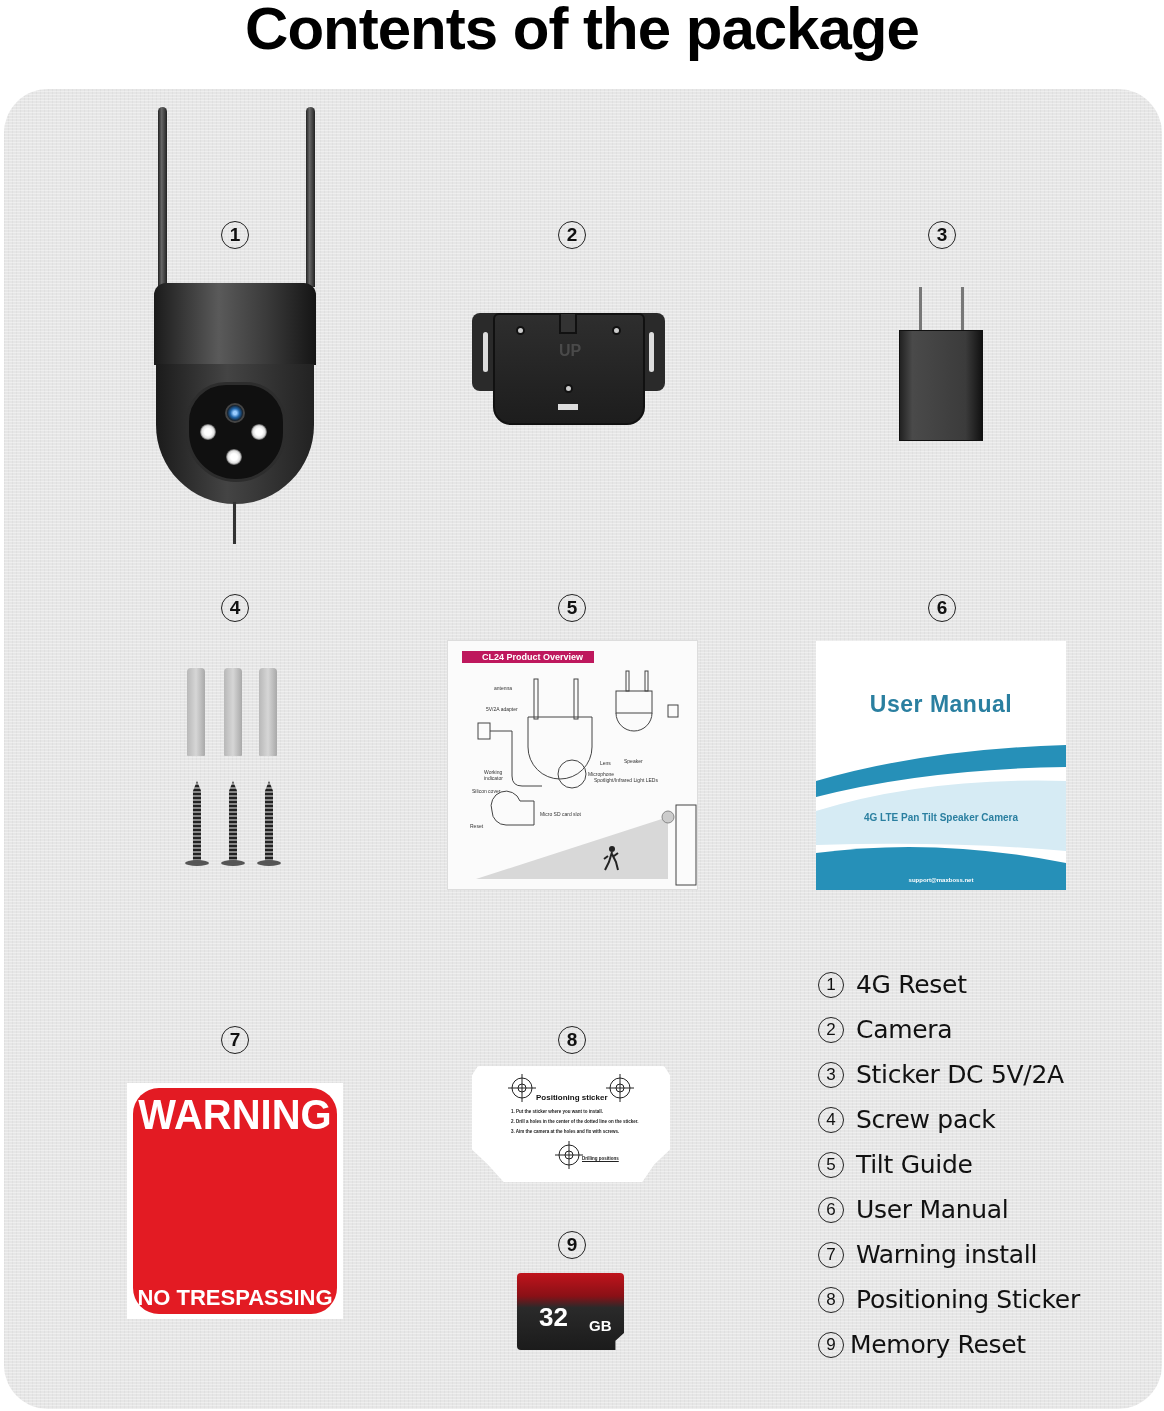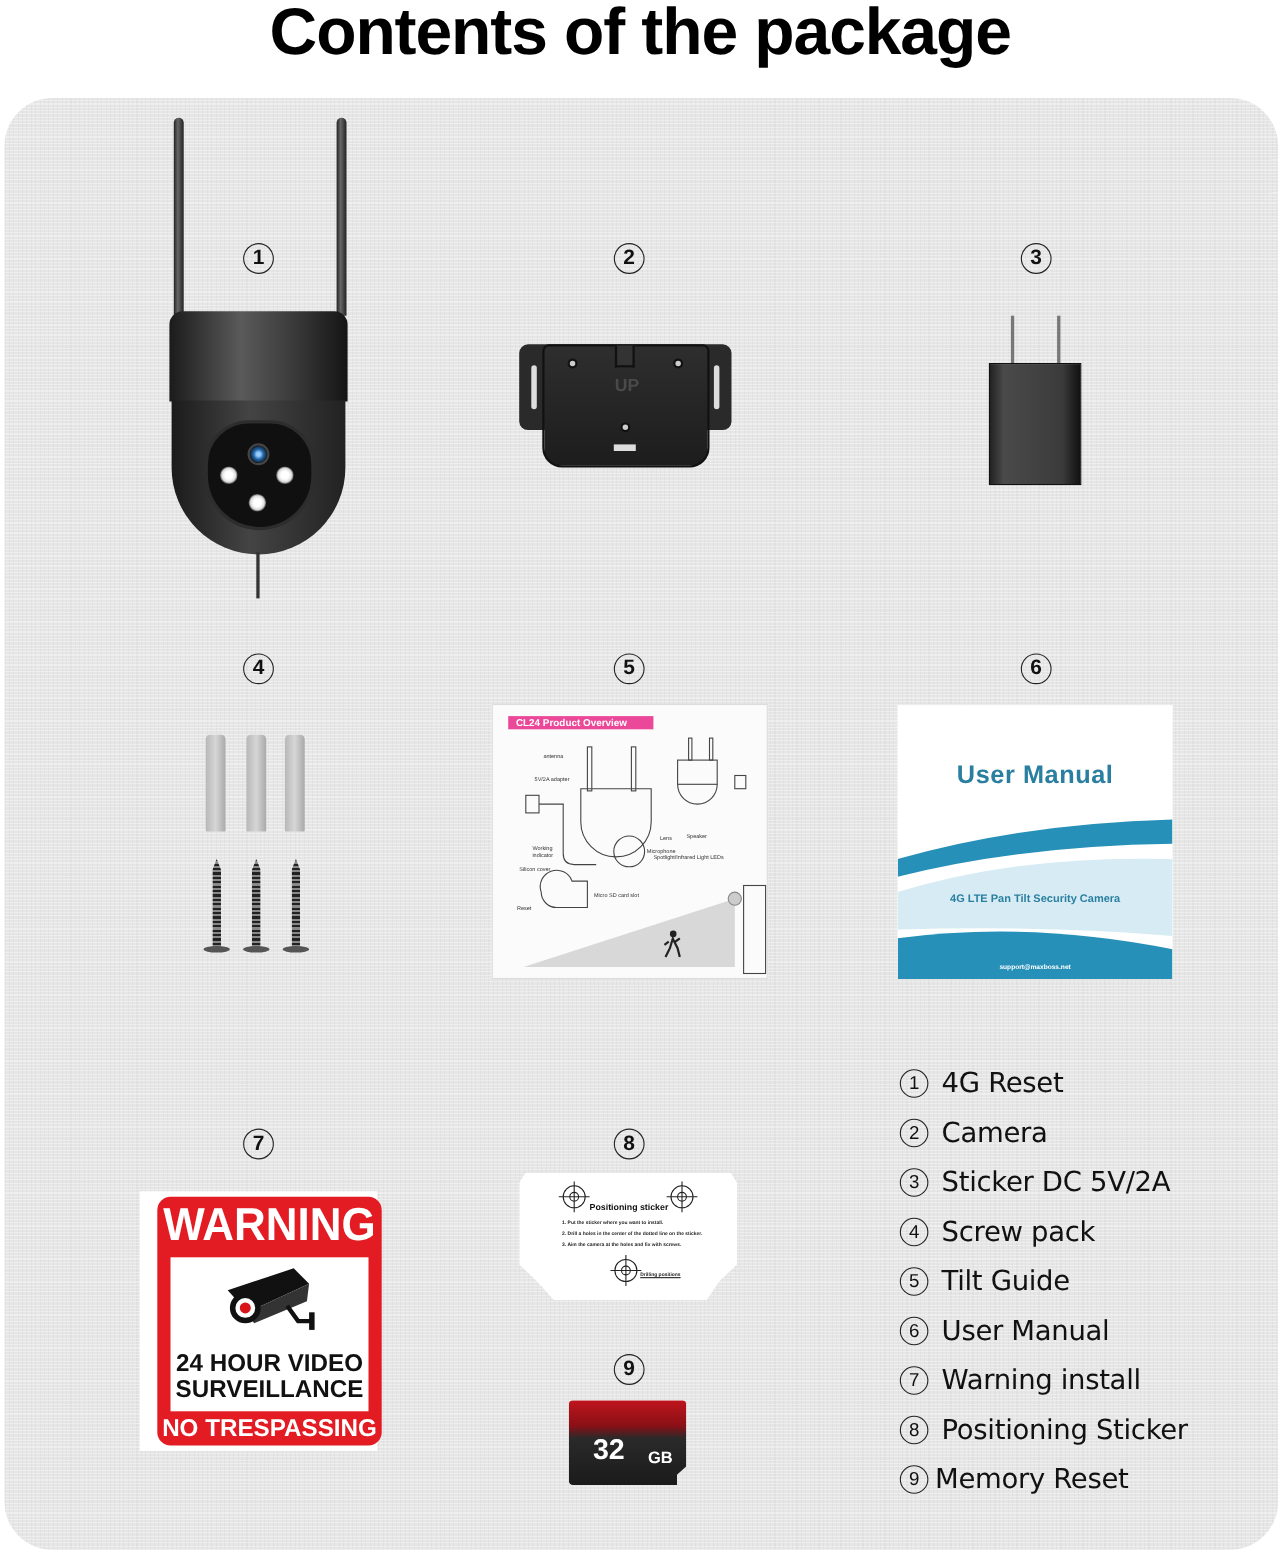--- a/index.html
+++ b/index.html
@@ -51,36 +51,36 @@
   .adapter { position: absolute; left: 899px; top: 330px; width: 84px; height: 111px;
     background: linear-gradient(90deg,#222,#4a4a4a 15%,#3b3b3b 80%,#111); border: 1px solid #111; }
 
   
   .anchor { position: absolute; width: 18px; height: 88px; top: 668px; background: linear-gradient(90deg,#b8b8b8,#d6d6d6 50%,#a9a9a9); border-radius: 4px 4px 1px 1px; }
   .screw { position: absolute; width: 8px; height: 82px; top: 781px; background: repeating-linear-gradient(180deg,#222 0 2px,#888 2px 4px); clip-path: polygon(50% 0,100% 12%,100% 100%,0 100%,0 12%); }
   .screw-head { position: absolute; width: 24px; height: 6px; top: 860px; background: #555; border-radius: 50%; }
 
   
   .guide { position: absolute; left: 447px; top: 640px; width: 251px; height: 250px; background: #fbfbfb; border: 1px solid #ddd; overflow: hidden; }
-  .guide-title { position: absolute; left: 14px; top: 10px; width: 132px; height: 12px; background: #ec4899; color: #fff;
-    font-family: "Liberation Sans", sans-serif; font-weight: bold; font-size: 9px; line-height: 12px; padding-left: 7px; }
+  .guide-title { position: absolute; left: 14px; top: 10px; width: 132px; height: 12px; background: #be185d; color: #fff;
+    font-family: "Liberation Sans", sans-serif; font-weight: bold; font-size: 9px; line-height: 12px; padding-left: 20px; }
   .glabel { position: absolute; font-size: 5px; color: #333; white-space: nowrap; font-family: "Liberation Sans", sans-serif; }
 
   
   .manual { position: absolute; left: 816px; top: 641px; width: 250px; height: 249px; background: #ffffff; overflow: hidden; }
   .manual-title { position: absolute; left: 0; top: 50px; width: 250px; text-align: center; color: #2a7fa0;
     font-family: "Liberation Sans", sans-serif; font-weight: bold; font-size: 23px; letter-spacing: 0.5px; }
   .manual-sub { position: absolute; left: 0; top: 171px; width: 250px; text-align: center; color: #2a7fa0;
     font-family: "Liberation Sans", sans-serif; font-weight: bold; font-size: 10px; }
   .manual-email { position: absolute; left: 0; top: 236px; width: 250px; text-align: center; color: #fff;
     font-family: "Liberation Sans", sans-serif; font-weight: bold; font-size: 6px; }
 
   
   .warn { position: absolute; left: 127px; top: 1083px; width: 216px; height: 236px; background: #fff; padding: 5px; }
-  .warn-inner { position: absolute; left: 16px; top: 5px; width: 204px; height: 226px; background: #e31b23; border-radius: 12px; }
+  .warn-inner { position: absolute; left: 6px; top: 5px; width: 204px; height: 226px; background: #e31b23; border-radius: 26px; }
   .warn-head { position: absolute; left: 0; top: 4px; width: 204px; text-align: center; color: #fff; font-family: "Liberation Sans", sans-serif;
     font-weight: bold; font-size: 40px; transform: scaleY(1.05); letter-spacing: 0; line-height: 44px; }
   .warn-white { position: absolute; left: 12px; top: 55px; width: 180px; height: 140px; background: #fff; }
   .warn-line { position: absolute; left: 0; width: 180px; text-align: center; color: #111; font-family: "Liberation Sans", sans-serif; font-weight: bold; font-size: 22px; line-height: 24px; }
   .warn-foot { position: absolute; left: 0; top: 196px; width: 204px; text-align: center; color: #fff; font-family: "Liberation Sans", sans-serif;
     font-weight: bold; font-size: 22px; line-height: 28px; }
 
   
   .pos { position: absolute; left: 472px; top: 1066px; width: 198px; height: 116px; background: #fff;
     clip-path: polygon(3% 0,97% 0,100% 8%,100% 72%,92% 85%,86% 100%,16% 100%,8% 85%,0 72%,0 8%); border-radius: 8px; }
@@ -198,43 +198,30 @@
 
 <div>
   <div class="num" style="left:928px;top:594px;">6</div>
   <div class="manual">
     <svg style="position:absolute;left:0;top:0;" width="250" height="249">
       <path d="M0 140 Q110 108 250 104 L250 126 Q110 128 0 156 Z" fill="#2690b8"></path>
       <path d="M0 170 Q110 136 250 140 L250 210 Q140 200 0 204 Z" fill="#d6ebf4"></path>
       <path d="M0 212 Q120 196 250 222 L250 249 L0 249 Z" fill="#2690b8"></path>
     </svg>
     <div class="manual-title">User Manual</div>
-    <div class="manual-sub">4G LTE Pan Tilt Security Camera</div>
+    <div class="manual-sub">4G LTE Pan Tilt Speaker Camera</div>
     <div class="manual-email">support@maxboss.net</div>
   </div>
 </div>
 
 <div>
   <div class="num" style="left:221px;top:1026px;">7</div>
   <div class="warn">
     <div class="warn-inner">
       <div class="warn-head">WARNING</div>
-      <div class="warn-white">
-        <svg style="position:absolute;left:40px;top:4px;" width="100" height="70">
-          <path d="M12 26 L72 6 L86 20 L30 46 Z" fill="#111"></path>
-          <path d="M30 46 L86 20 L84 36 L36 56 Z" fill="#333"></path>
-          <circle cx="28" cy="42" r="14" fill="#111"></circle>
-          <circle cx="28" cy="42" r="9" fill="#fff"></circle>
-          <circle cx="28" cy="42" r="5" fill="#d8141a"></circle>
-          <path d="M66 40 L76 54 L88 54" stroke="#111" stroke-width="4" fill="none"></path>
-          <rect x="86" y="46" width="5" height="16" fill="#111"></rect>
-        </svg>
-        <div class="warn-line" style="top:84px;">24 HOUR VIDEO</div>
-        <div class="warn-line" style="top:108px;">SURVEILLANCE</div>
-      </div>
       <div class="warn-foot">NO TRESPASSING</div>
     </div>
   </div>
 </div>
 
 <div>
   <div class="num" style="left:558px;top:1026px;">8</div>
   <div class="pos">
     <svg style="position:absolute;left:0;top:0;" width="198" height="116">
       <g fill="none" stroke="#222" stroke-width="1">

